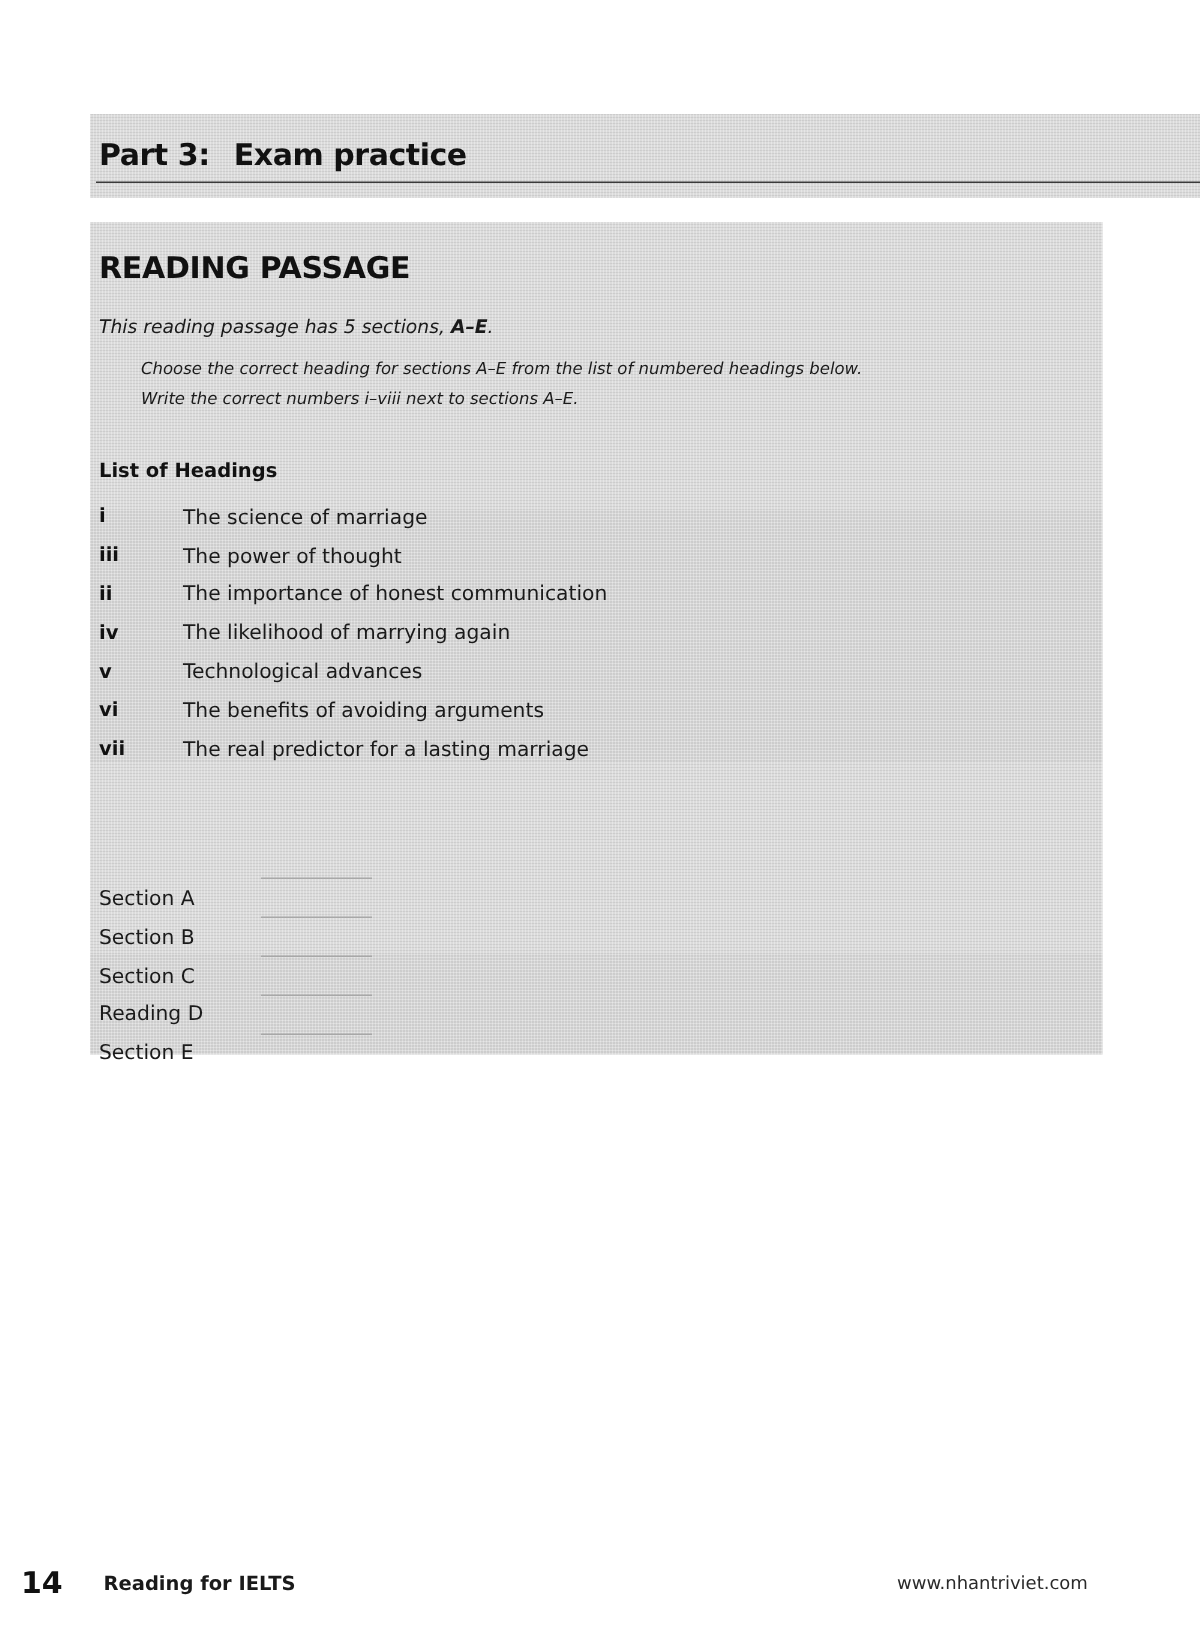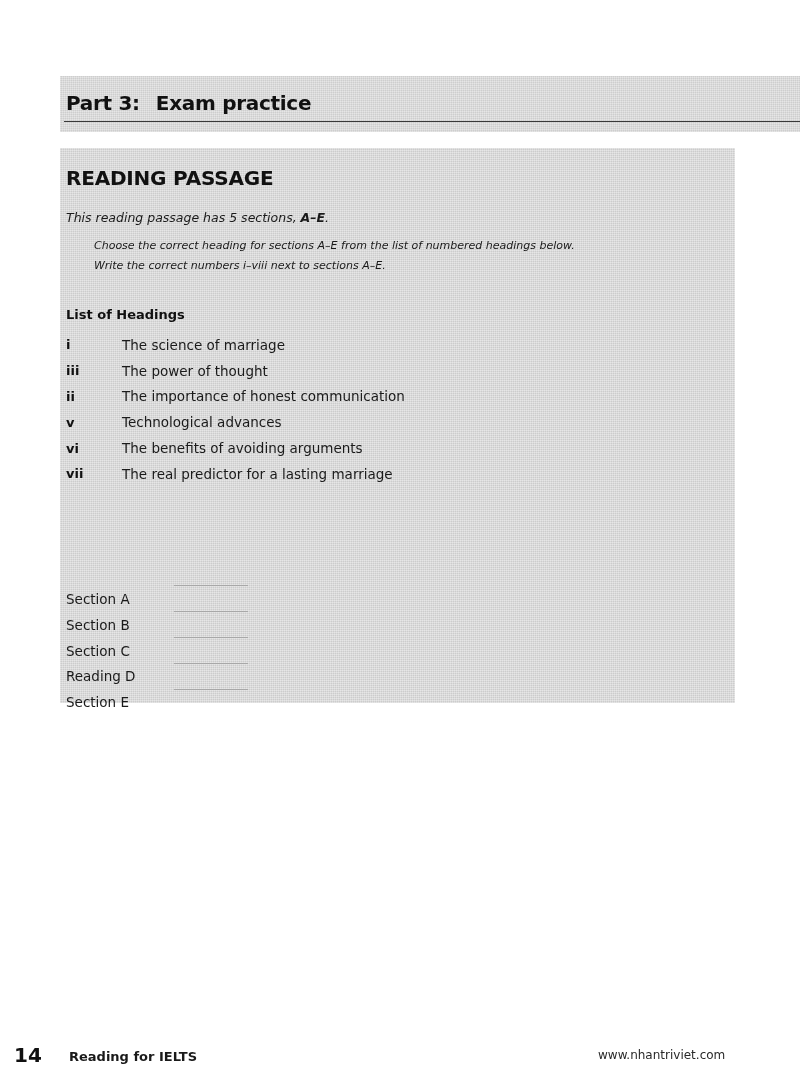--- a/index.html
+++ b/index.html
@@ -191,20 +191,24 @@
       </li>
     <li>
         <span class="numeral">iii</span>
         <span class="text">The power of thought</span>
       </li>
     <li>
         <span class="numeral">ii</span>
         <span class="text">The importance of honest communication</span>
       </li>
     <li>
+        <span class="numeral">iv</span>
+        <span class="text">The likelihood of marrying again</span>
+      </li>
+    <li>
         <span class="numeral">v</span>
         <span class="text">Technological advances</span>
       </li>
     <li>
         <span class="numeral">vi</span>
         <span class="text">The benefits of avoiding arguments</span>
       </li>
     <li>
         <span class="numeral">vii</span>
         <span class="text">The real predictor for a lasting marriage</span>

